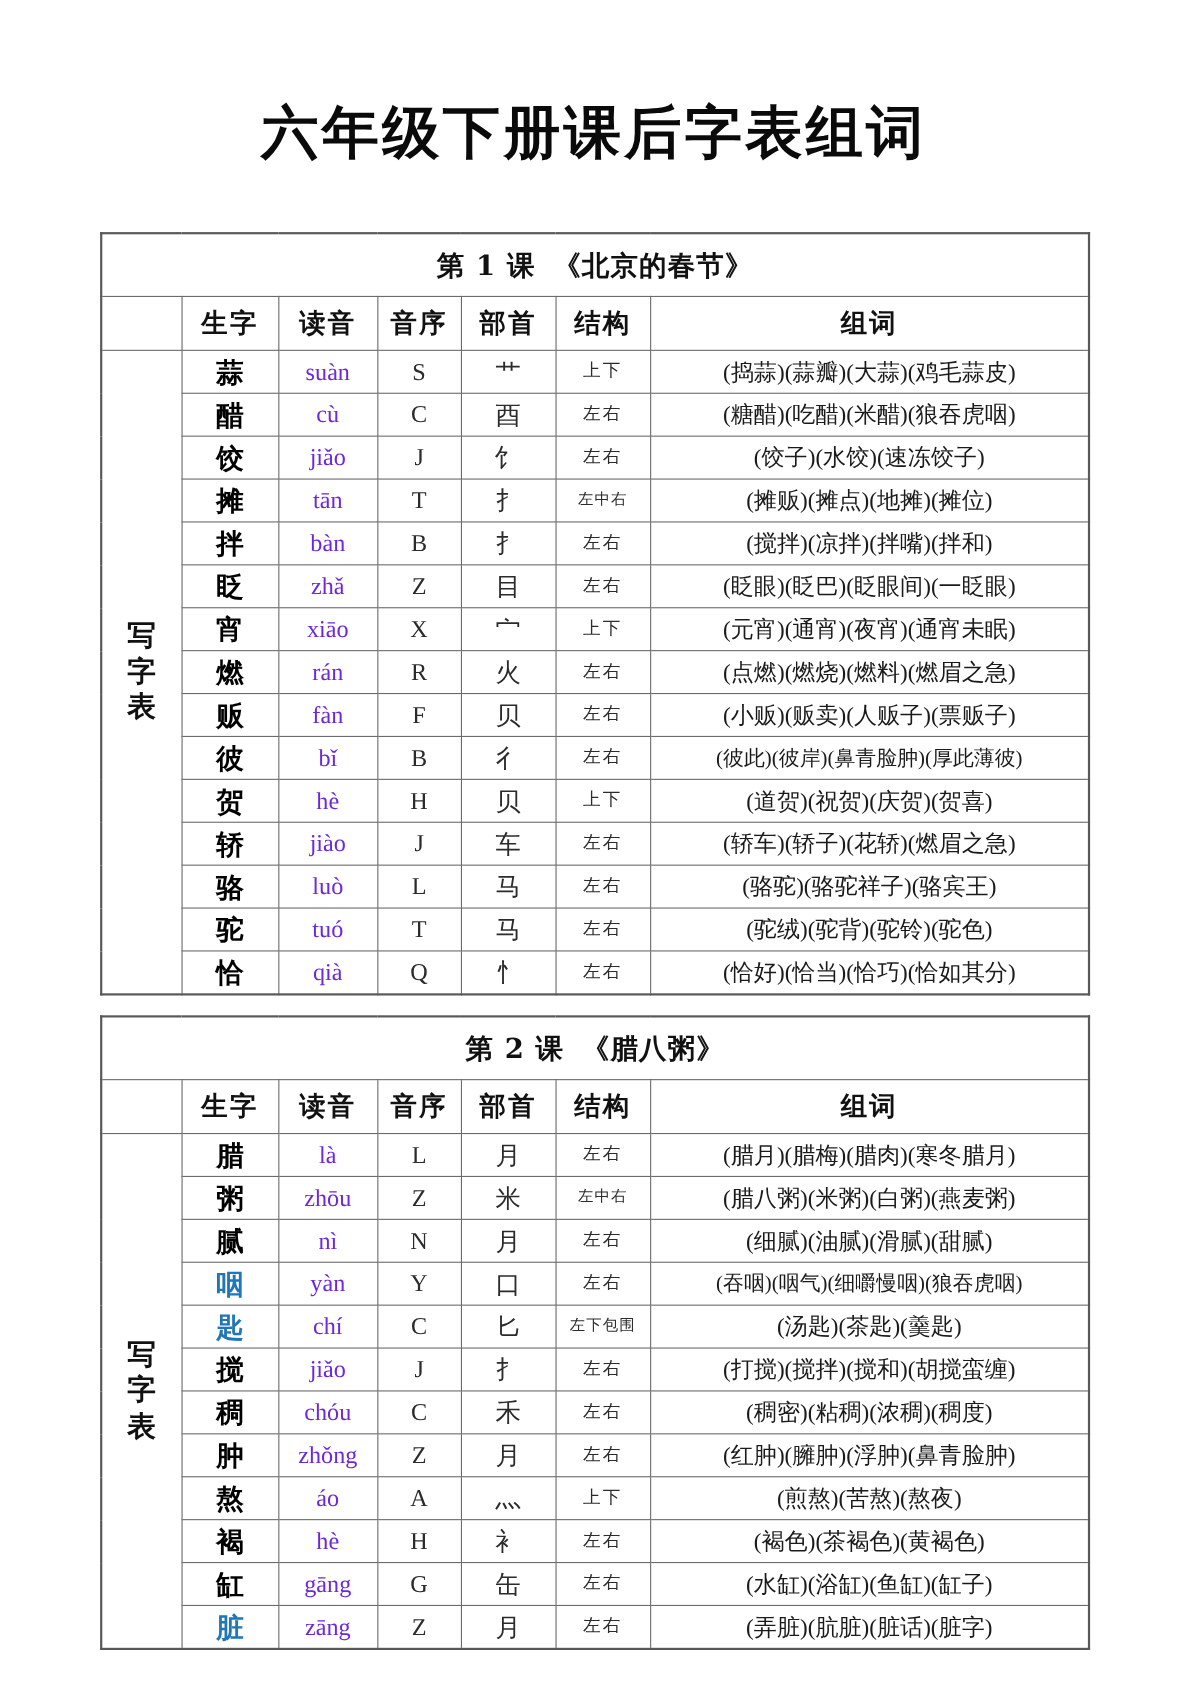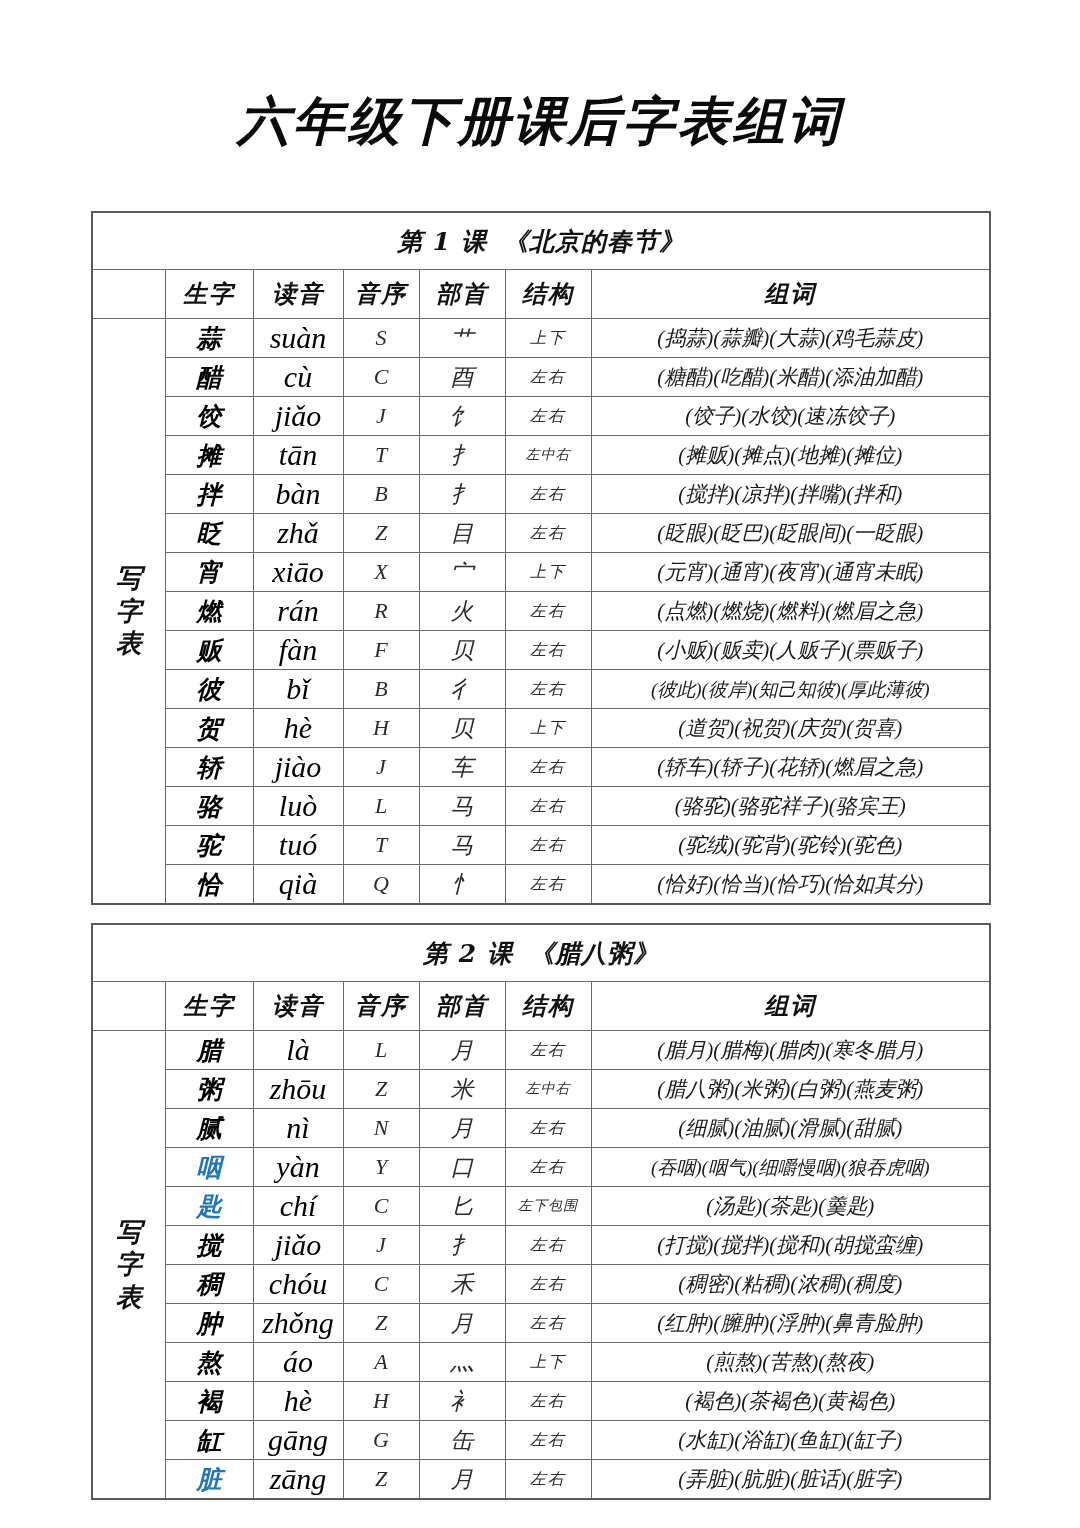--- a/index.html
+++ b/index.html
@@ -15,21 +15,20 @@
     position: relative;
     overflow: hidden;
   }
 
   .page {
     width: 1080px;
     height: 1204px;
     box-sizing: border-box;
     padding: 0;
     position: relative;
-    font-style: italic;
   }
 
   .doc-title {
     text-align: center;
     font-family: "DejaVu Serif", "Liberation Serif", serif;
     font-size: 52px;
     font-weight: bold;
     letter-spacing: 3px;
     color: #0a0a0a;
     margin: 0;
@@ -103,22 +102,22 @@
   .cell-zi {
     font-family: "DejaVu Serif", "Liberation Serif", serif;
     font-size: 25px;
     font-weight: bold;
     line-height: 1;
   }
   .cell-zi.hl { color: #2176b8; }
 
   .cell-yin {
     font-family: "Liberation Serif", "DejaVu Serif", serif;
-    font-size: 30px;
-    color: #000000;
+    font-size: 22px;
+    color: #6d28d9;
     line-height: 1;
   }
 
   .cell-xu {
     font-family: "Liberation Serif", "DejaVu Serif", serif;
     font-size: 22px;
     color: #2b2b2b;
     line-height: 1;
   }
 
@@ -226,21 +225,21 @@
             <td>
               <div class="cell-xu">C</div>
             </td>
             <td>
               <div class="cell-bu">酉</div>
             </td>
             <td>
               <div class="cell-jie">左右</div>
             </td>
             <td>
-              <div class="cell-zu">(糖醋)(吃醋)(米醋)(添油加醋)</div>
+              <div class="cell-zu">(糖醋)(吃醋)(米醋)(狼吞虎咽)</div>
             </td>
           </tr>
           <tr class="body-row">
             <td>
               <div class="cell-zi">饺</div>
             </td>
             <td>
               <div class="cell-yin">jiǎo</div>
             </td>
             <td>
@@ -386,21 +385,21 @@
             <td>
               <div class="cell-xu">B</div>
             </td>
             <td>
               <div class="cell-bu">彳</div>
             </td>
             <td>
               <div class="cell-jie">左右</div>
             </td>
             <td>
-              <div class="cell-zu tight">(彼此)(彼岸)(知己知彼)(厚此薄彼)</div>
+              <div class="cell-zu tight">(彼此)(彼岸)(鼻青脸肿)(厚此薄彼)</div>
             </td>
           </tr>
           <tr class="body-row">
             <td>
               <div class="cell-zi">贺</div>
             </td>
             <td>
               <div class="cell-yin">hè</div>
             </td>
             <td>

